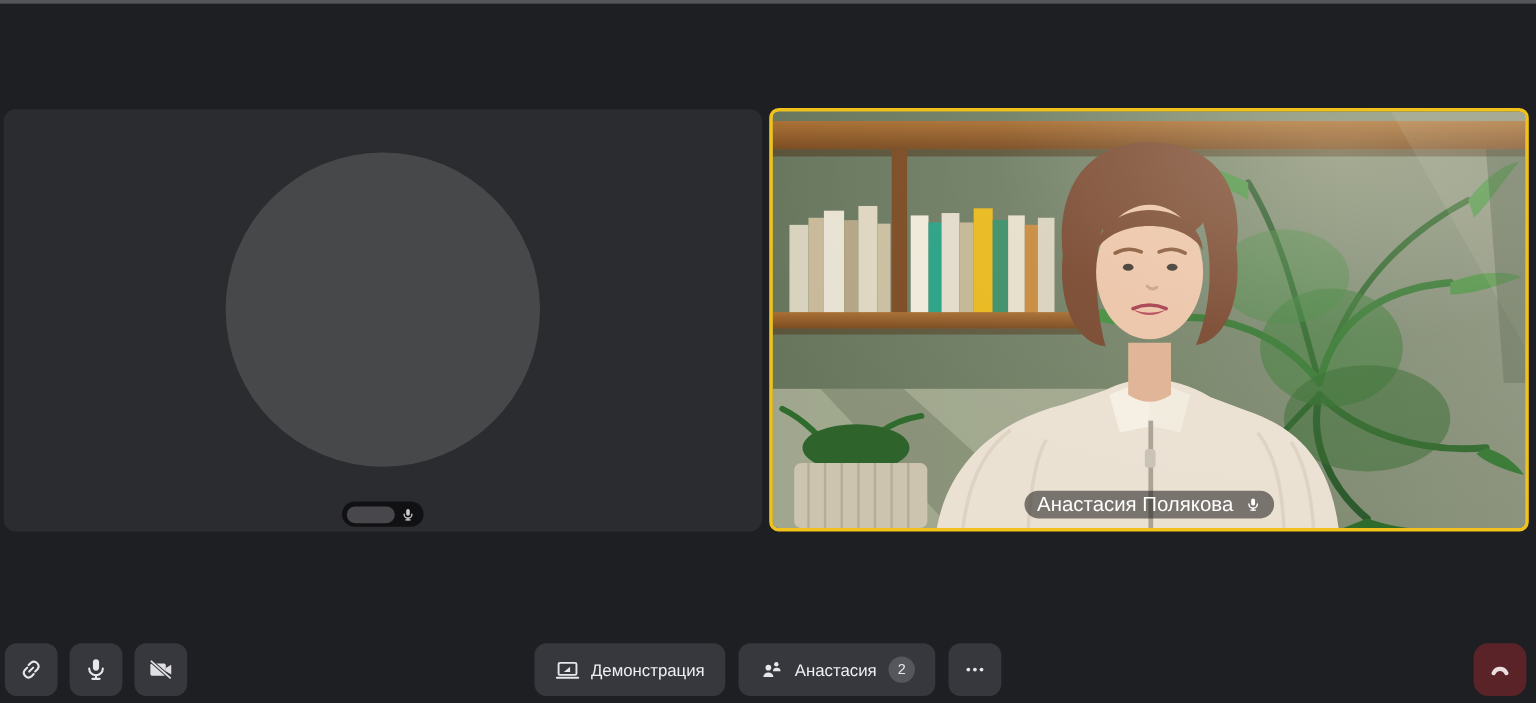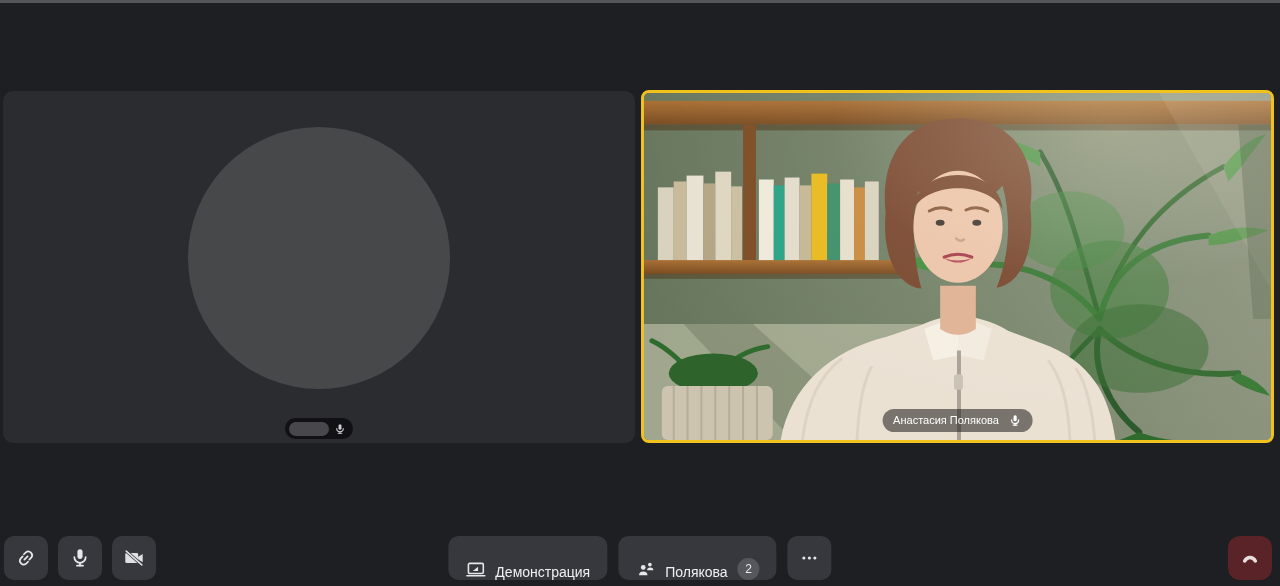--- a/index.html
+++ b/index.html
@@ -38,41 +38,41 @@
 
   .tile-active {
     left:641px; top:90px; width:633px; height:353px;
     border:3px solid #f1c21b; border-radius:8px;
     overflow:hidden; background:#6e7d64;
   }
   .tile-active svg.scene { display:block; width:100%; height:100%; }
   .name-pill {
     position:absolute; bottom:8px; left:50%; transform:translateX(-50%);
     background:rgba(25,25,25,0.55); color:#ffffff;
-    font-size:11px; line-height:13px; white-space:nowrap;
+    font-size:17px; line-height:13px; white-space:nowrap;
     padding:5px 11px; border-radius:13px;
     display:flex; align-items:flex-end; gap:10px;
   }
 
   
   .toolbar-left {
     position:absolute; left:4px; bottom:6px; display:flex; gap:10px;
   }
   .btn-square {
     width:44px; height:44px; border-radius:10px; background:#37383d;
     display:flex; align-items:center; justify-content:center;
     border:none; cursor:pointer;
   }
   .toolbar-center {
     position:absolute; left:50%; bottom:6px; transform:translateX(-50%);
     display:flex; gap:11px; align-items:center;
   }
   .btn-label {
     height:44px; border-radius:10px; background:#37383d; border:none;
-    display:flex; align-items:flex-end; gap:9px; padding:0 17px;
+    display:flex; align-items:center; gap:9px; padding:0 17px;
     color:#eef0f2; font-size:14px; font-weight:500; cursor:pointer;
     font-family:"Liberation Sans", sans-serif; white-space:nowrap;
   }
   .badge {
     min-width:22px; height:22px; border-radius:11px; background:#56575c;
     color:#e9e9ec; font-size:12px; font-weight:500;
     display:flex; align-items:center; justify-content:center;
     margin-left:1px; padding:0 4px;
   }
   .btn-hangup {
@@ -246,21 +246,21 @@
     </svg>
     <span>Демонстрация</span>
   </button>
   <button class="btn-label">
     <svg class="ic" width="21" height="21" viewBox="0 0 24 24" fill="#e7e7ea">
       <circle cx="9" cy="9.6" r="2.7"></circle>
       <path d="M4.2 18.5 a4.8 4.3 0 0 1 9.6 0 Z"></path>
       <circle cx="16.6" cy="6.4" r="2.1"></circle>
       <path d="M13.4 12.9 a3.6 3.2 0 0 1 7.2 0 Z"></path>
     </svg>
-    <span>Полякова</span>
+    <span>Анастасия</span>
     <span class="badge">2</span>
   </button>
   <button class="btn-square">
     <svg class="ic" width="22" height="22" viewBox="0 0 24 24" fill="#e7e7ea">
       <circle cx="6" cy="12" r="1.7"></circle>
         <circle cx="12" cy="12" r="1.7"></circle>
         <circle cx="18" cy="12" r="1.7"></circle>
     </svg>
   </button>
 </div>

